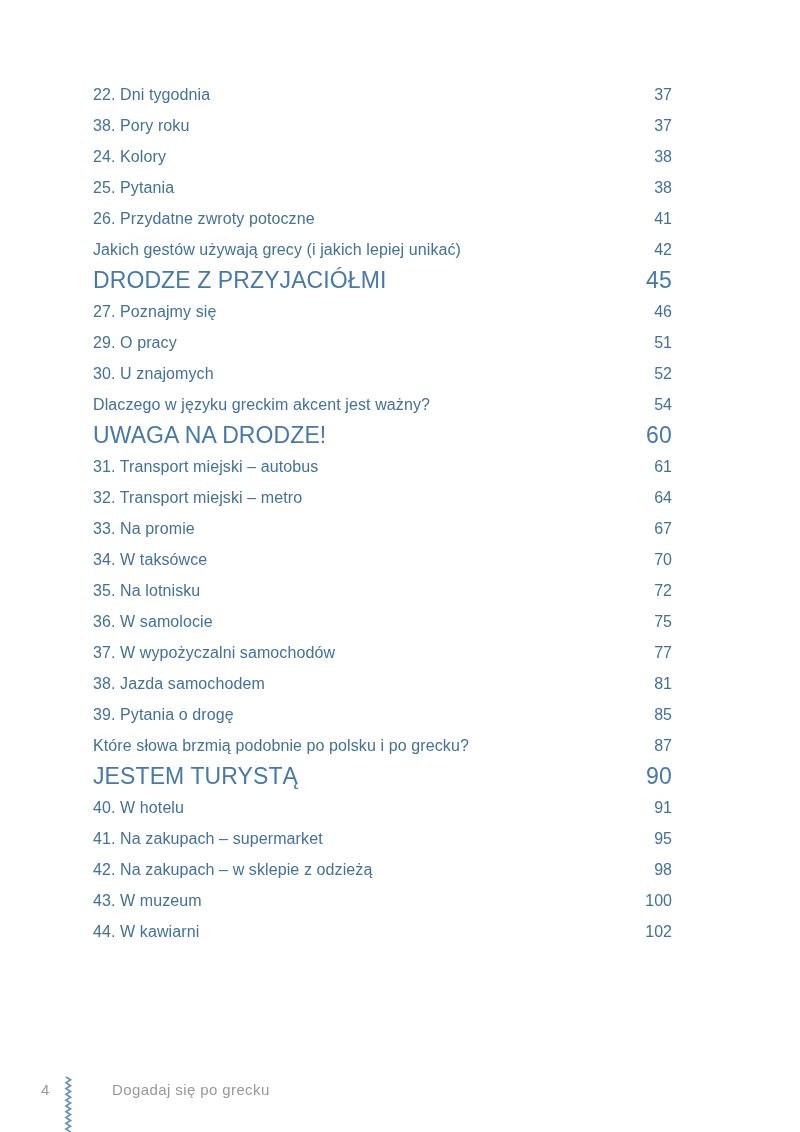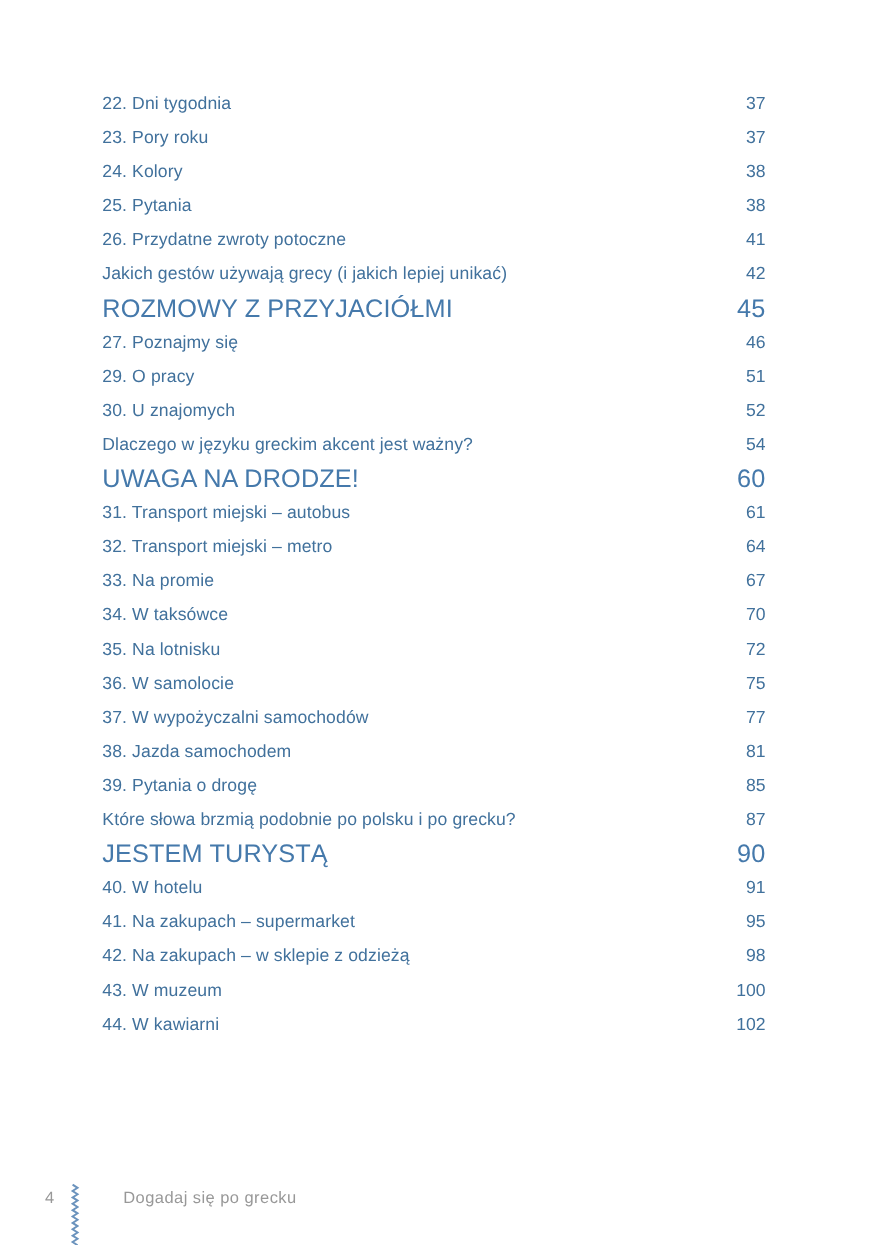--- a/index.html
+++ b/index.html
@@ -17,21 +17,21 @@
   }
   :root {
     --item-color: #41719c;
     --section-color: #4579ab;
     --footer-color: #989898;
     --zigzag-color: #6b93bd;
   }
   .toc {
     position: absolute;
     left: 93px;
-    right: 104px;
+    right: 128px;
     top: 79px;
   }
   .row {
     height: 31px;
     display: flex;
     justify-content: space-between;
     align-items: center;
     color: var(--item-color);
     font-size: 16px;
     line-height: 1;
@@ -76,21 +76,21 @@
 </head>
 <body>
 
 <div class="toc">
   <div class="row">
     <span class="label">22. Dni tygodnia</span>
     <span class="pagenum">37</span>
   </div>
 
   <div class="row">
-    <span class="label">23. Pory roku</span>
+    <span class="label">38. Pory roku</span>
     <span class="pagenum">37</span>
   </div>
 
   <div class="row">
     <span class="label">24. Kolory</span>
     <span class="pagenum">38</span>
   </div>
 
   <div class="row">
     <span class="label">25. Pytania</span>
@@ -101,21 +101,21 @@
     <span class="label">26. Przydatne zwroty potoczne</span>
     <span class="pagenum">41</span>
   </div>
 
   <div class="row">
     <span class="label">Jakich gestów używają grecy (i jakich lepiej unikać)</span>
     <span class="pagenum">42</span>
   </div>
 
   <div class="row section">
-    <span class="label">ROZMOWY Z PRZYJACIÓŁMI</span>
+    <span class="label">DRODZE Z PRZYJACIÓŁMI</span>
     <span class="pagenum">45</span>
   </div>
 
   <div class="row">
     <span class="label">27. Poznajmy się</span>
     <span class="pagenum">46</span>
   </div>
 
 
   <div class="row">

